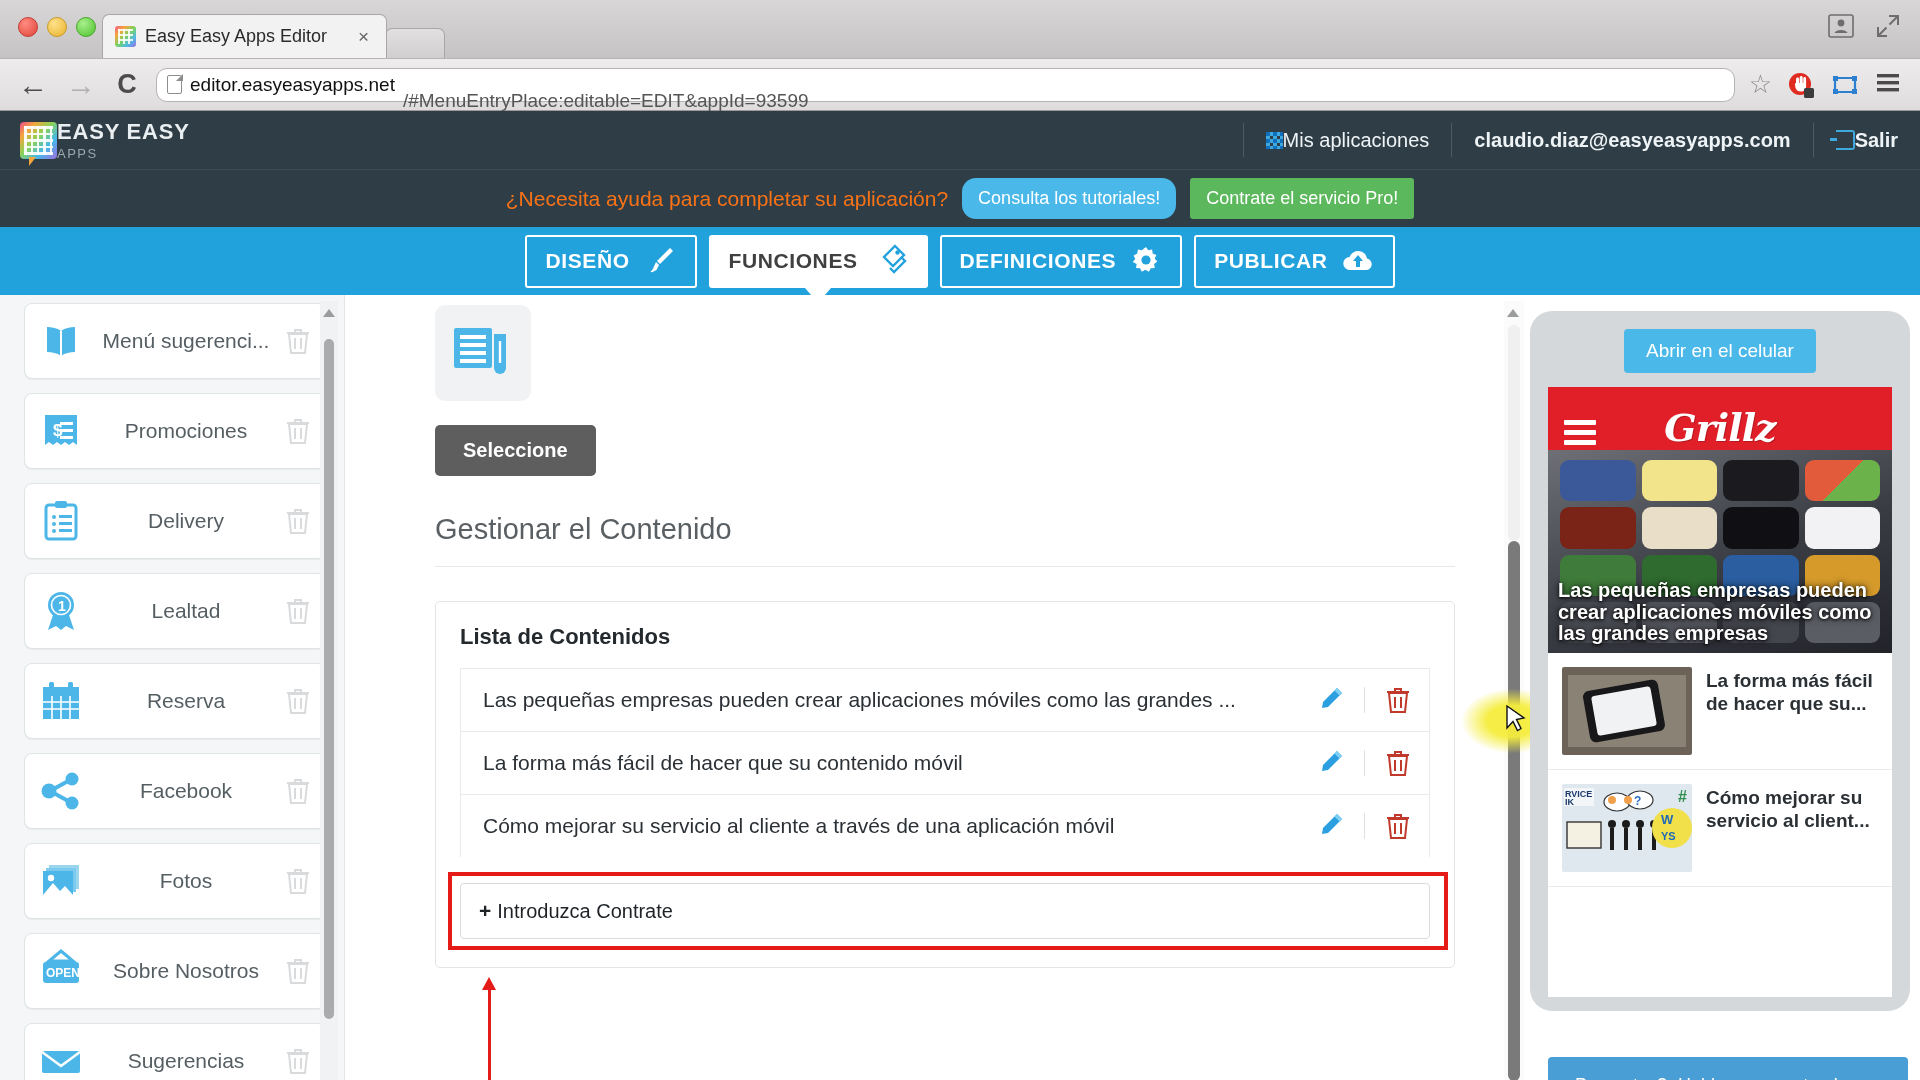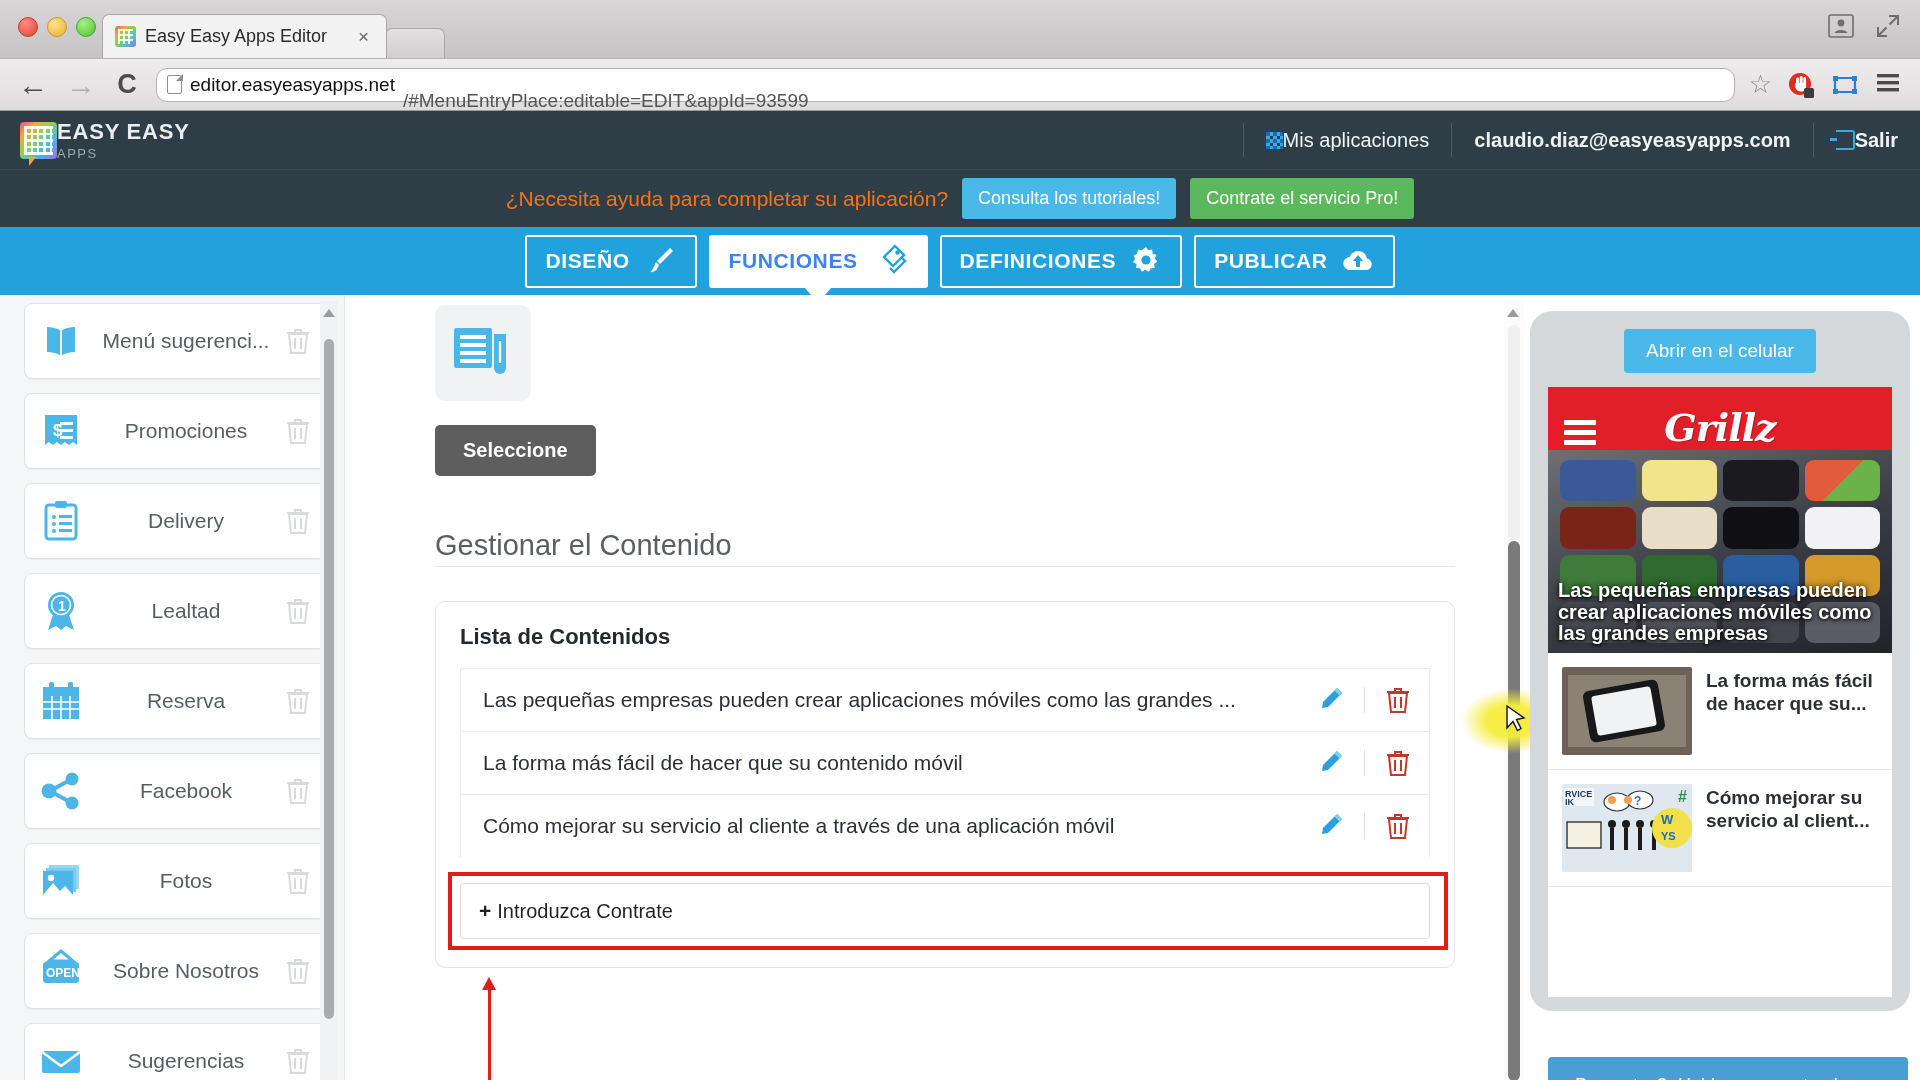--- a/index.html
+++ b/index.html
@@ -165,21 +165,21 @@
   
   .help-bar {
     height: 58px; background: #2f3d46;
     display:flex; align-items:center; justify-content:center;
     gap: 14px;
     border-top: 1px solid #3a4a54;
   }
   .help-text { font-size: 21px; color: #f97316; }
   .btn-tut {
     background: #4ab8e8; color:#fff; border:none;
-    font-size: 18px; padding: 10px 16px; border-radius: 3px;
+    font-size: 18px; padding: 10px 16px; border-radius: 14px;
     font-family: inherit;
   }
   .btn-pro {
     background: #5cb85c; color:#fff; border:none;
     font-size: 18px; padding: 10px 16px; border-radius: 3px;
     font-family: inherit;
   }
 
   
   .tabnav {
@@ -188,21 +188,21 @@
     gap: 12px; position: relative;
   }
   .nav-tab {
     height: 53px; min-width: 172px;
     border: 2px solid #fff; border-radius: 3px;
     display:flex; align-items:center; justify-content:center;
     gap: 14px; padding: 0 18px;
     color: #fff; font-size: 21px; font-weight: bold; letter-spacing: .6px;
     position: relative;
   }
-  .nav-tab.active { background:#fff; color:#3b82f6; border-color:#fff; }
+  .nav-tab.active { background:#fff; color:#404040; border-color:#fff; }
   .nav-tab.active::after{
     content:""; position: absolute; bottom: -17px; left: 50%;
     transform: translateX(-50%);
     border-width: 15px 13px 0 13px; border-style: solid;
     border-color: #fff transparent transparent transparent;
   }
   .nav-tab svg { display:block; }
 
   
   .workspace { display: flex; height: 818px; background:#fff; }
@@ -252,30 +252,30 @@
     display:flex; align-items:center; justify-content:center;
   }
   .btn-seleccione {
     margin-left: 60px; margin-top: 24px;
     background: #5e5e5e; color: #fff; border: none;
     font-size: 20px; font-weight: bold;
     padding: 14px 28px; border-radius: 5px;
     font-family: inherit;
   }
   .section-title {
-    margin-left: 60px; margin-top: 53px;
+    margin-left: 60px; margin-top: 37px;
     font-size: 29px; color: #5a5f63; font-weight: normal;
-    padding-bottom: 4px;
+    padding-bottom: 20px;
     border-bottom: 1px solid #e6e8ea;
     width: 1020px;
   }
   .card {
     margin-left: 60px; margin-top: 34px;
     width: 1020px;
-    border: 1px solid #e3e5e7; border-radius: 10px;
+    border: 1px solid #e3e5e7; border-radius: 5px;
     padding: 22px 24px 28px 24px;
     background: #fff;
   }
   .card-title { font-size: 22px; font-weight: bold; color: #24292d; margin-bottom: 18px; }
   .list-row {
     height: 63px;
     border: 1px solid #e8eaec;
     border-bottom: none;
     display:flex; align-items:center;
     padding: 0 18px 0 22px;

